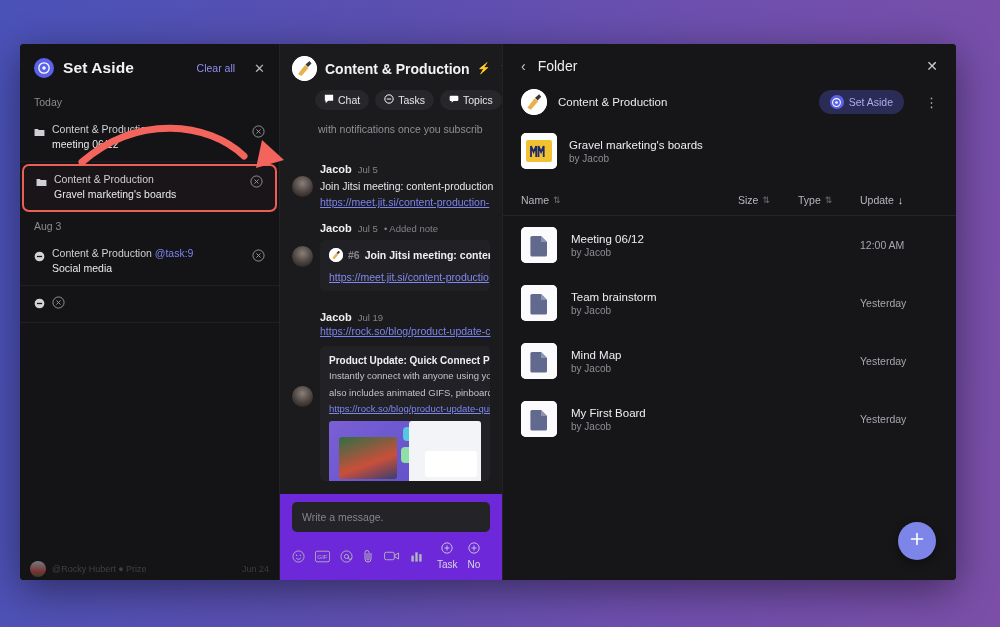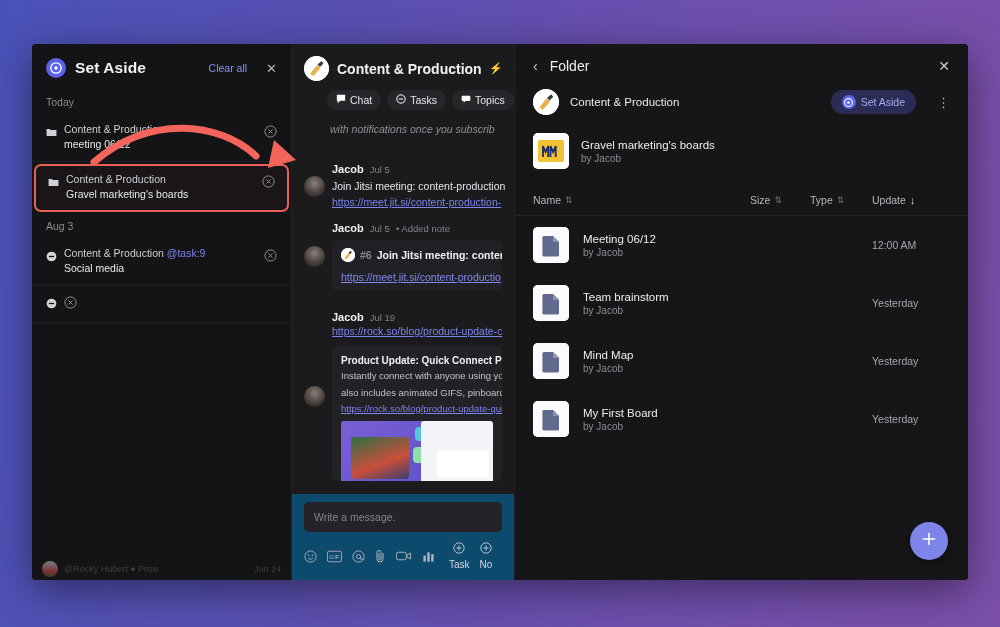--- a/index.html
+++ b/index.html
@@ -9,21 +9,21 @@
     font-family: "Liberation Sans", sans-serif;
   }
   body {
     background: linear-gradient(100deg, #4a52b8 0%, #5a4fb0 35%, #6e4fae 65%, #7b4fa8 100%);
     position: relative;
   }
 
   
   #app-window {
     position: absolute;
-    left: 32px; top: 44px;
+    left: 20px; top: 44px;
     width: 936px; height: 536px;
     background: #17171a;
     border-radius: 4px;
     overflow: hidden;
     display: flex;
     box-shadow: 0 10px 40px rgba(0,0,0,.45);
   }
 
   
   #set-aside-panel {
@@ -139,21 +139,21 @@
     padding: 4px 9px;
     font-size: 10.5px; color: #e6e6ea; cursor: pointer;
     white-space: nowrap;
   }
   .chat-scroll {
     flex: 1; overflow: hidden; position: relative;
     padding: 0 12px;
   }
   .msg-faded {
     font-size: 10.5px; color: #8f8f96; line-height: 15px;
-    padding: 4px 0 0 26px; white-space: nowrap; font-style: italic;
+    padding: 4px 0 0 26px; white-space: nowrap;
   }
   .msg {
     display: flex; gap: 7px; padding-top: 12px; align-items: center;
   }
   .msg-av {
     width: 21px; height: 21px; border-radius: 50%;
     flex: 0 0 21px;
     background: radial-gradient(circle at 50% 35%, #8a7f78 0%, #4a413d 55%, #1a1715 100%);
   }
   .msg-body { flex: 1; min-width: 0; }
@@ -200,21 +200,21 @@
     position: relative; overflow: hidden;
   }
   .pv-img .thumb-a { position:absolute; left:10px; top:16px; width:58px;height:42px;border-radius:3px;background:linear-gradient(160deg,#2f6f46,#c94f3a 60%,#3a3f6e); }
   .pv-img .thumb-b { position:absolute; left:74px; top:6px; width:14px;height:14px;border-radius:4px;background:#55c8dd;}
   .pv-img .thumb-c { position:absolute; left:94px; top:6px; width:16px;height:16px;border-radius:4px;background:#6ed08a;}
   .pv-img .thumb-d { position:absolute; left:72px; top:26px; width:16px;height:16px;border-radius:4px;background:#8fe0a6;}
   .pv-img .thumb-e { position:absolute; left:94px; top:26px; width:16px;height:16px;border-radius:4px;background:#e9a03c;}
   .pv-img .panel-r { position:absolute; right:0; top:0; width:72px;height:60px;background:#f3f4f8;border-radius:3px 0 0 0;}
   .pv-img .panel-r2 { position:absolute; right:4px; bottom:4px; width:52px;height:26px;background:#ffffff;border-radius:3px;}
 
-  .composer-wrap { padding: 8px 12px 10px 12px; background:#0c4a6e; }
+  .composer-wrap { padding: 8px 12px 10px 12px; background:#6d28d9; }
   .composer-input {
     background: #232328; border-radius: 5px;
     padding: 8px 10px; font-size: 10.5px; color: #85858d;
     height: 30px; display:flex; align-items:center;
   }
   .composer-tools {
     display: flex; align-items: center; gap: 10px;
     margin-top: 10px;
   }
   .ctool { color: #b4b4bb; cursor: pointer; display:flex; align-items:center;}

